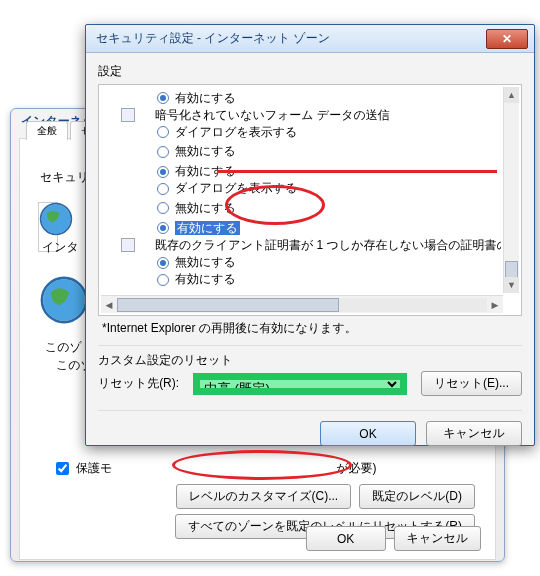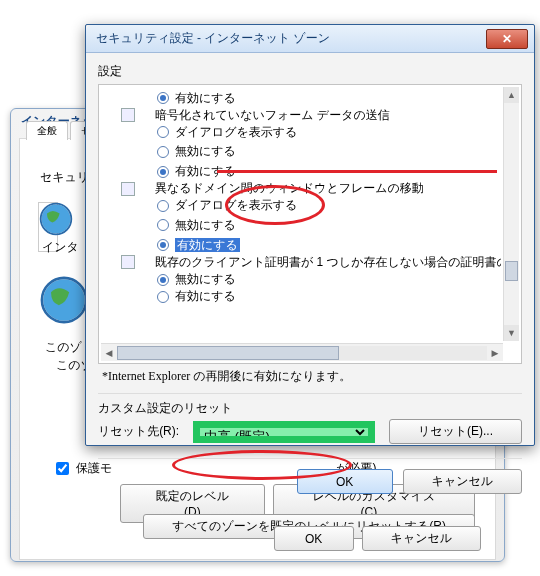--- a/index.html
+++ b/index.html
@@ -86,21 +86,21 @@
   }
   .back-btnrow3 {
     position: absolute;
     bottom: 8px; right: 14px;
     display:flex; gap:8px;
   }
   .btn {
     background: linear-gradient(#fdfdfd,#e6e6e6);
     border: 1px solid #9a9a9a;
     border-radius: 3px;
-    padding: 3px 28px;
+    padding: 3px 12px;
     font-size: 12px;
     min-width: 80px;
   }
   .btn-wide { min-width: 140px; }
   .btn-xwide { min-width: 230px; }
 
   
   .win-front {
     position: absolute;
     top: 24px; left: 85px;
@@ -130,21 +130,21 @@
     display:flex; align-items:center; justify-content:center;
     font-weight:bold;
   }
   .front-body {
     padding: 8px 12px 10px 12px;
   }
   .section-label { margin: 2px 0 4px 0; }
   .treebox {
     border: 1px solid #c3c3c3;
     background:#fff;
-    height: 280px;
+    height: 232px;
     position: relative;
   }
   .tree-scroll {
     position:absolute; top:2px; right:2px; bottom:22px;
     width:16px;
     background:#f1f1f1;
     border-left:1px solid #dcdcdc;
   }
   .tree-scroll .arrow { height:16px; background:#e6e6e6; display:flex; align-items:center; justify-content:center; font-size:9px; color:#666;}
   .tree-scroll .track { position:absolute; top:16px; bottom:16px; left:0; right:0;}
@@ -182,21 +182,21 @@
   .indent1 { padding-left: 18px; }
   .hdr-row { margin-left:-18px; display:flex; align-items:center; gap:20px;}
   .hdr-ico {
     width:14px; height:14px; border:1px solid #9aa; background:#eef;
     flex-shrink:0;
   }
   .sel {
     background:#3a78d6; color:#fff; padding:0 2px;
   }
 
-  .note { margin-top:4px; padding-left:4px;font-family:Liberation Serif, serif;}
+  .note { margin-top:4px; padding-left:4px;}
   .reset-group { border-top:1px solid #ddd; margin-top:8px; padding-top:6px;}
   .reset-row { display:flex; align-items:center; gap:14px; margin-top:2px;}
   .reset-row label{min-width:68px;}
   select.combo {
     flex:1; height:22px; border:7px solid #22c55e; background:#86efac;
   }
   .btnbar {
     border-top:1px solid #ddd;
     margin-top:14px;
     padding-top:10px;
@@ -251,22 +251,22 @@
     <div class="back-label2">このゾ</div>
     <div class="back-label3">このゾ</div>
 
     <div class="back-chk-row">
       <input type="checkbox" checked="" style="">
       <span>保護モ</span>
       <span style="margin-left:220px">が必要)</span>
     </div>
 
     <div class="back-btnrow1">
+      <button class="btn btn-wide">レベルのカスタマイズ(C)...</button>
       <button class="btn">既定のレベル(D)</button>
-      <button class="btn btn-wide">レベルのカスタマイズ(C)...</button>
     </div>
     <div class="back-btnrow2">
       <button class="btn btn-xwide">すべてのゾーンを既定のレベルにリセットする(R)</button>
     </div>
     <div class="back-btnrow3">
       <button class="btn">OK</button>
       <button class="btn">キャンセル</button>
     </div>
   </div>
 </div>
@@ -296,24 +296,20 @@
               <span>ダイアログを表示する</span>
             </span></div>
           <div class="row indent1"><span class="radio">
               <span class="radio-dot"></span>
               <span>無効にする</span>
             </span></div>
           <div class="row indent1"><span class="radio">
               <span class="radio-dot on"></span>
               <span>有効にする</span>
             </span></div>
-          <div class="row hdr-row">
-            <span class="hdr-ico"></span>
-            <span>異なるドメイン間のウィンドウとフレームの移動</span>
-          </div>
           <div class="row indent1"><span class="radio">
               <span class="radio-dot"></span>
               <span>ダイアログを表示する</span>
             </span></div>
           <div class="row indent1"><span class="radio">
               <span class="radio-dot"></span>
               <span>無効にする</span>
             </span></div>
           <div class="row indent1"><span class="radio">
               <span class="radio-dot on"></span>

